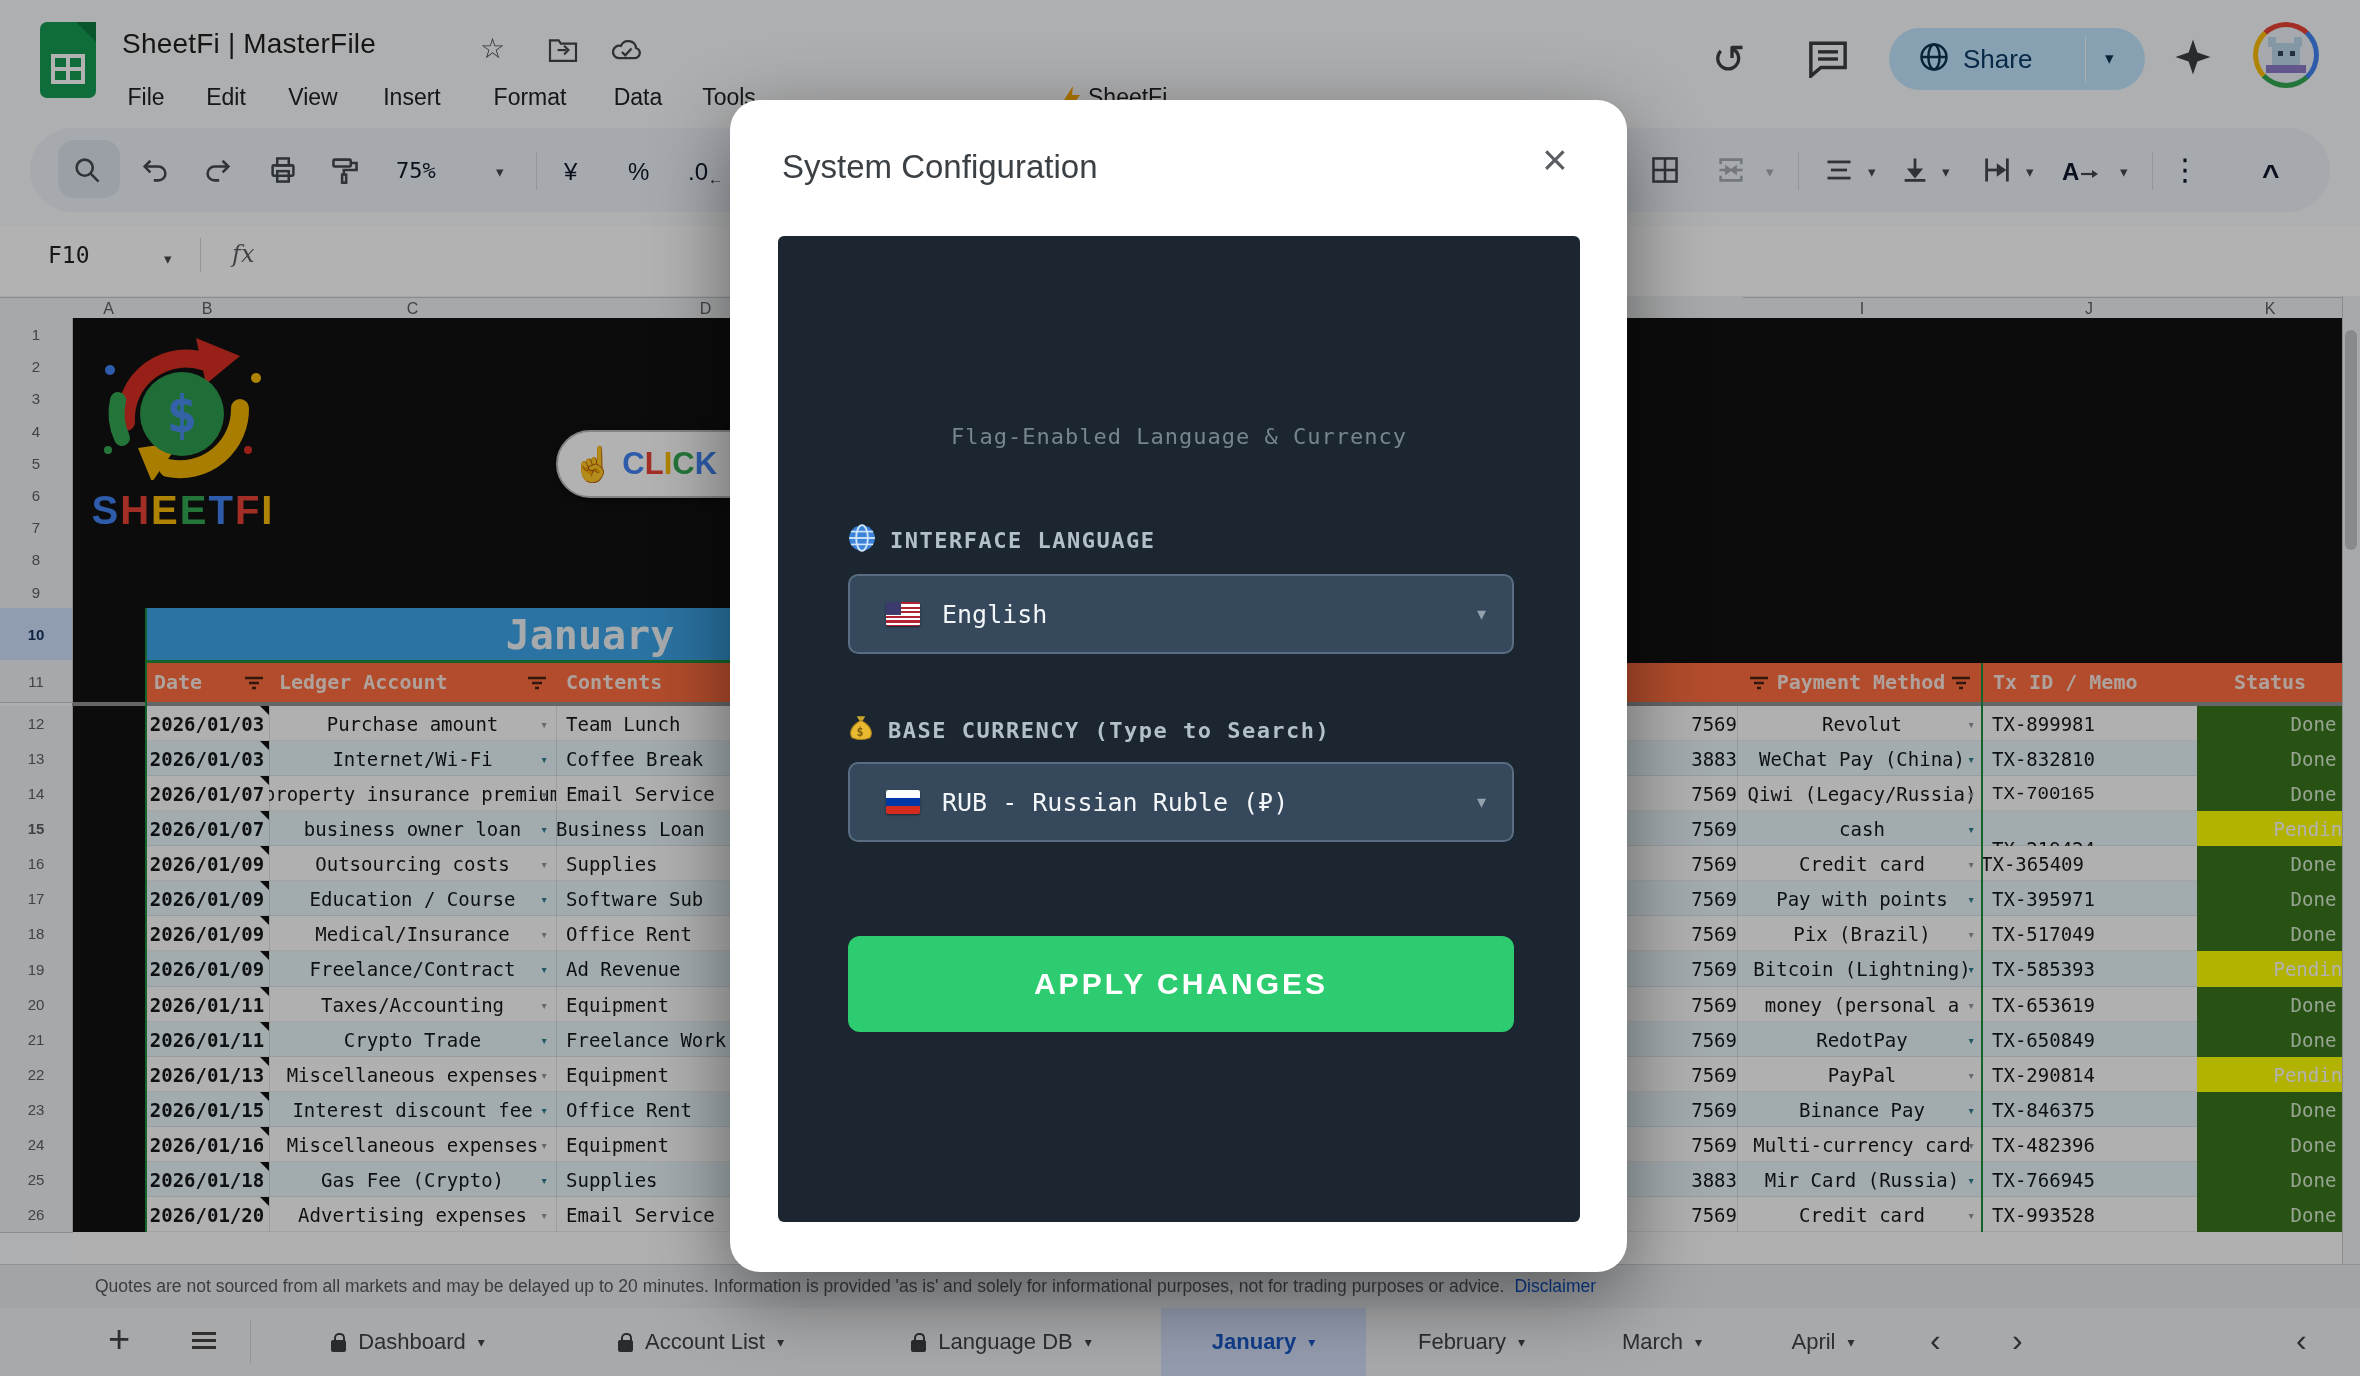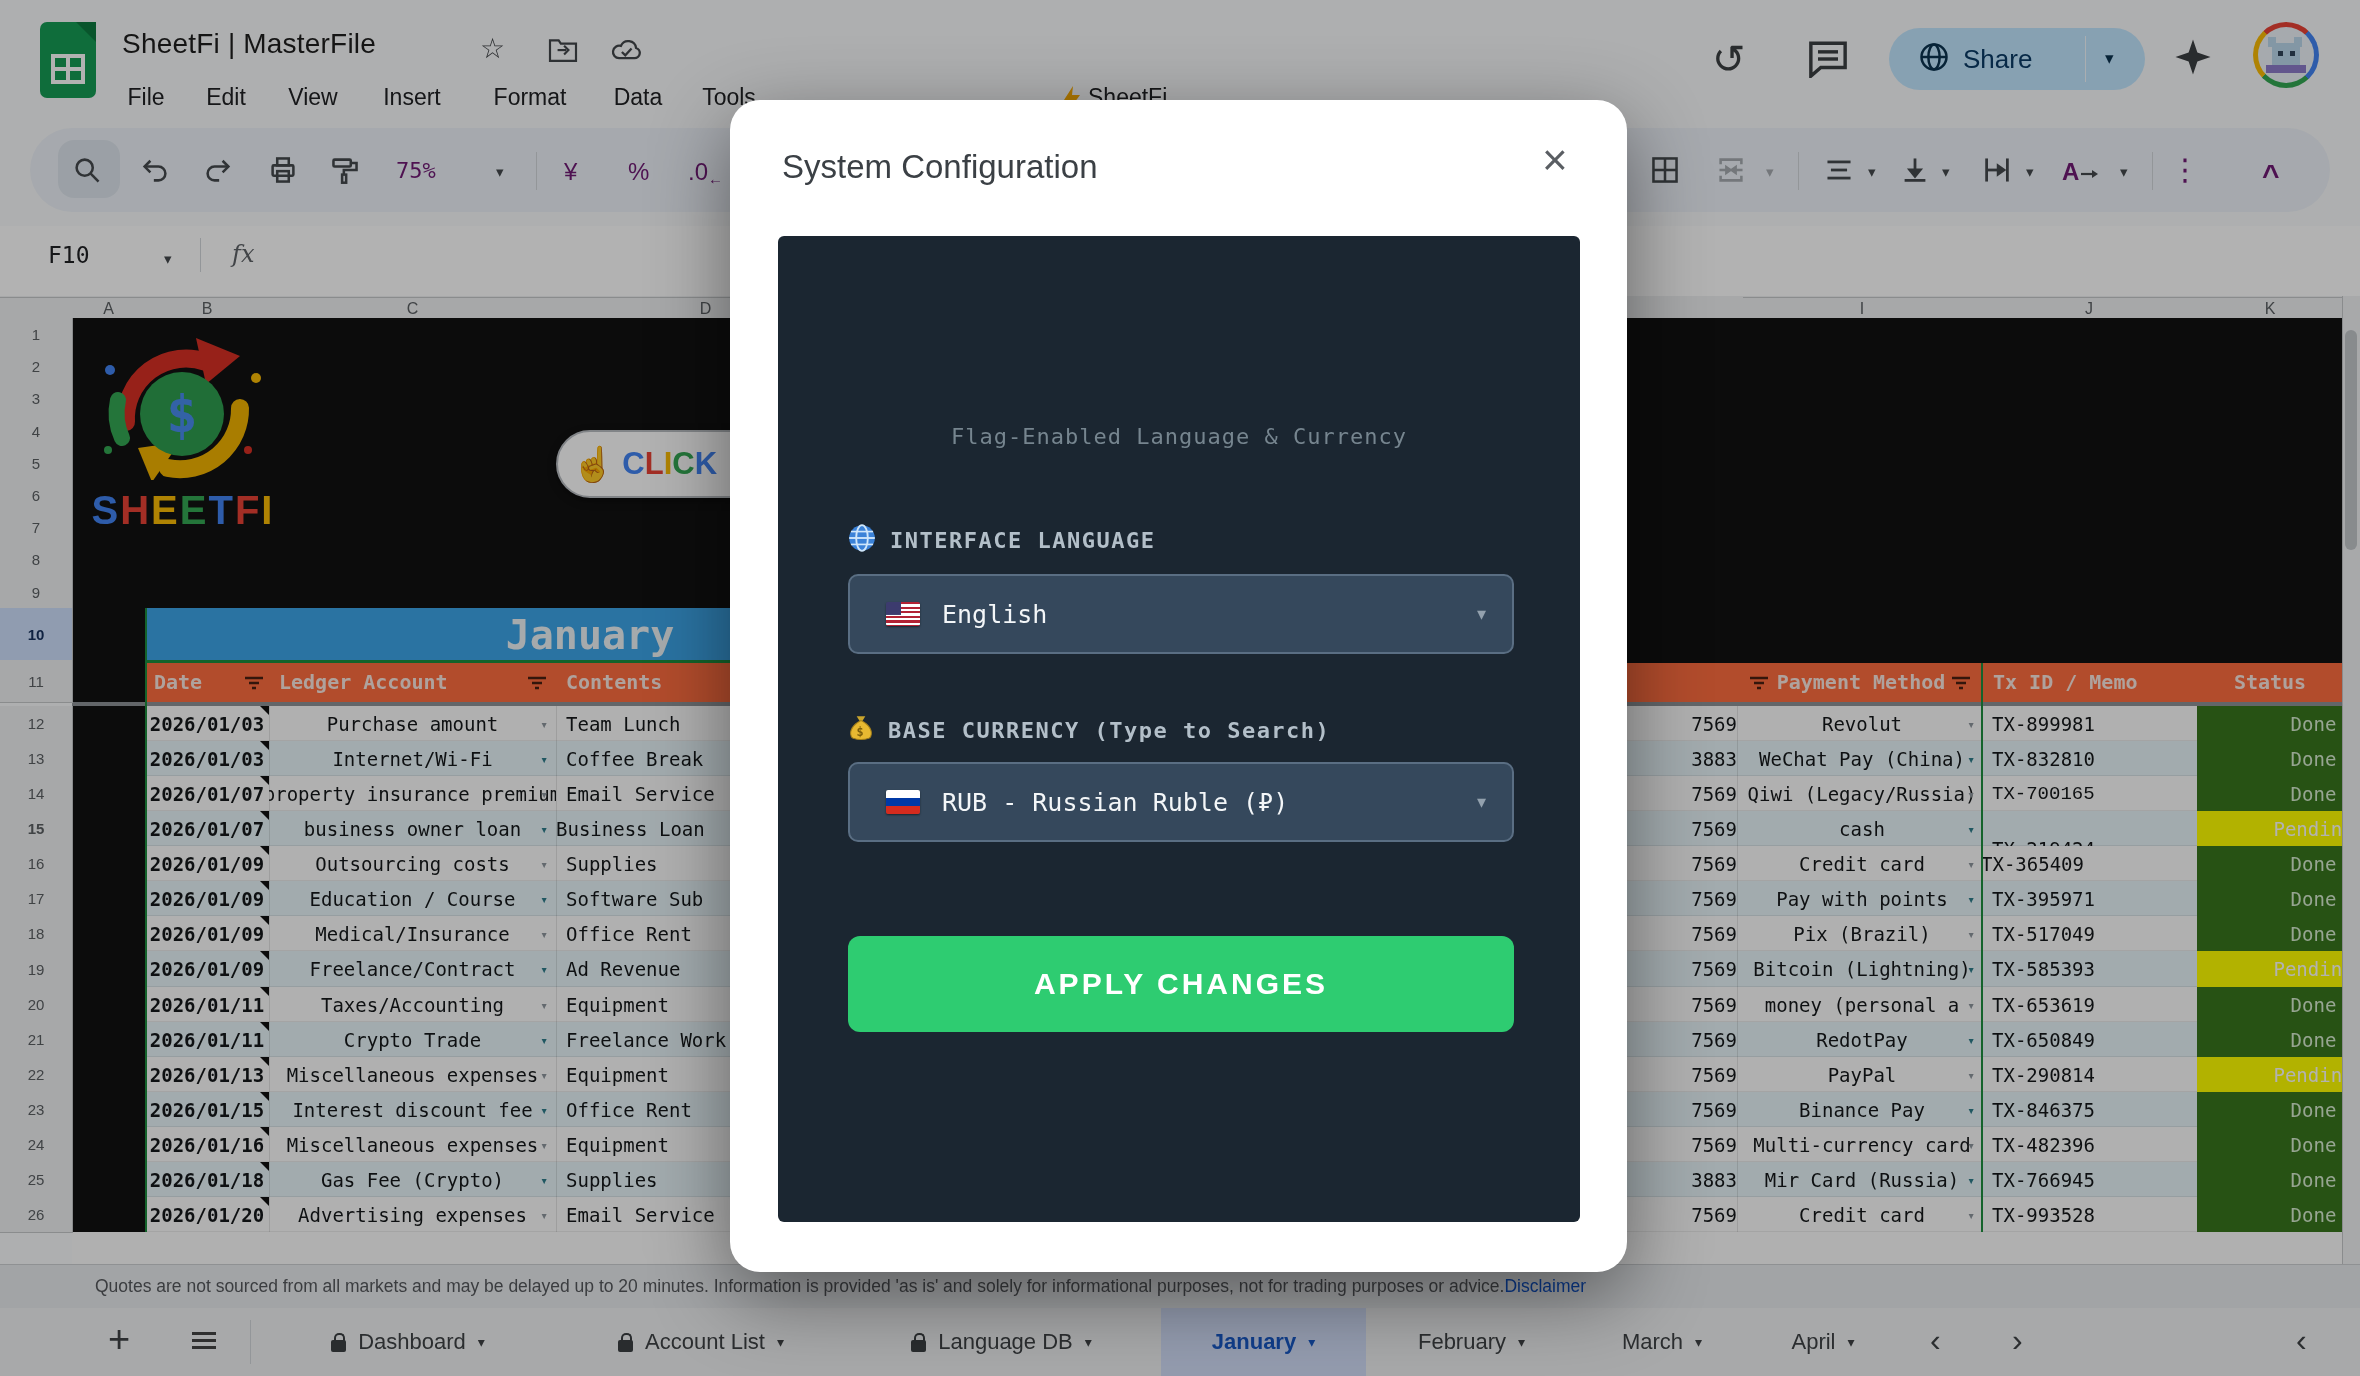--- a/index.html
+++ b/index.html
@@ -6,21 +6,21 @@
   .stage{position:relative;width:2360px;height:1376px;overflow:hidden;background:#fafbfc;font-family:"Liberation Sans",sans-serif;}
   .abs{position:absolute;}
   .mono{font-family:"DejaVu Sans Mono",monospace;}
   
   .doc-title{left:122px;top:28px;font-size:28px;color:#1f1f1f;letter-spacing:.2px;}
   .title-icon{top:32px;font-size:28px;color:#43474b;}
   .menu-item{top:84px;transform:translateX(-50%);font-size:23px;color:#202124;}
   .toolbar-pill{left:30px;top:128px;width:2300px;height:84px;border-radius:42px;background:#eef3f9;}
   .tbi{top:155px;width:30px;height:30px;color:#454a4e;}
   .tbi svg{width:30px;height:30px;}
-  .tbtxt{top:158px;font-size:24px;color:#701a75;}
+  .tbtxt{top:158px;font-size:24px;color:#0f172a;}
   .caret{font-size:15px;color:#454a4e;}
   .sep{width:1px;background:#d3d7dc;}
   
   .fbar{left:0;top:226px;width:2360px;height:70px;background:#fff;border-bottom:1px solid #e0e3e7;}
   
   .colhead{top:296px;height:22px;background:#eff1f2;border-right:1px solid #c6c9cb;border-bottom:1px solid #c6c9cb;border-top:1px solid #c6c9cb;
            font-size:16px;color:#5c6064;display:flex;align-items:center;justify-content:center;}
   .rowhead{left:0;width:72px;background:#eff1f2;border-right:1px solid #c6c9cb;border-bottom:1px solid #c6c9cb;
            font-size:15px;color:#5c6064;display:flex;align-items:center;justify-content:center;}
   .cell{font-size:19px;color:#15181a;display:flex;align-items:center;overflow:hidden;white-space:nowrap;font-family:"DejaVu Sans Mono",monospace;}
@@ -477,21 +477,21 @@
     <div class="brandword" id="brandword" style="margin-top:4px;text-align:center"><span style="color: rgb(66, 133, 244);">S</span><span style="color: rgb(234, 67, 53);">H</span><span style="color: rgb(251, 188, 5);">E</span><span style="color: rgb(52, 168, 83);">E</span><span style="color: rgb(66, 133, 244);">T</span><span style="color: rgb(234, 67, 53);">F</span><span style="color: rgb(251, 188, 5);">I</span></div>
   </div>
 
   <div class="abs clickpill">
     <span style="color:#5b8def;font-size:34px;margin-right:8px">☝</span>
     <span id="clickword"><span style="color: rgb(66, 133, 244);">C</span><span style="color: rgb(234, 67, 53);">L</span><span style="color: rgb(251, 188, 5);">I</span><span style="color: rgb(52, 168, 83);">C</span><span style="color: rgb(66, 133, 244);">K</span></span>
   </div>
 
   <div class="abs quotesbar">
     <span>Quotes are not sourced from all markets and may be delayed up to 20 minutes. Information is provided 'as is' and solely for informational purposes, not for trading purposes or advice.</span>
-    <a style="color:#1155cc;margin-left:0;text-decoration:none">Disclaimer</a>
+    <a style="color:#1155cc;margin-left:10px;text-decoration:none">Disclaimer</a>
   </div>
   <div class="abs tabbar">
       <div class="tab" style="left: 285px; width: 246px;">
         <span class="lock"></span>
         <span>Dashboard</span>
         <span class="tcaret">▾</span>
       </div>
       <div class="tab" style="left: 566px; width: 270px;">
         <span class="lock"></span>
         <span>Account List</span>

